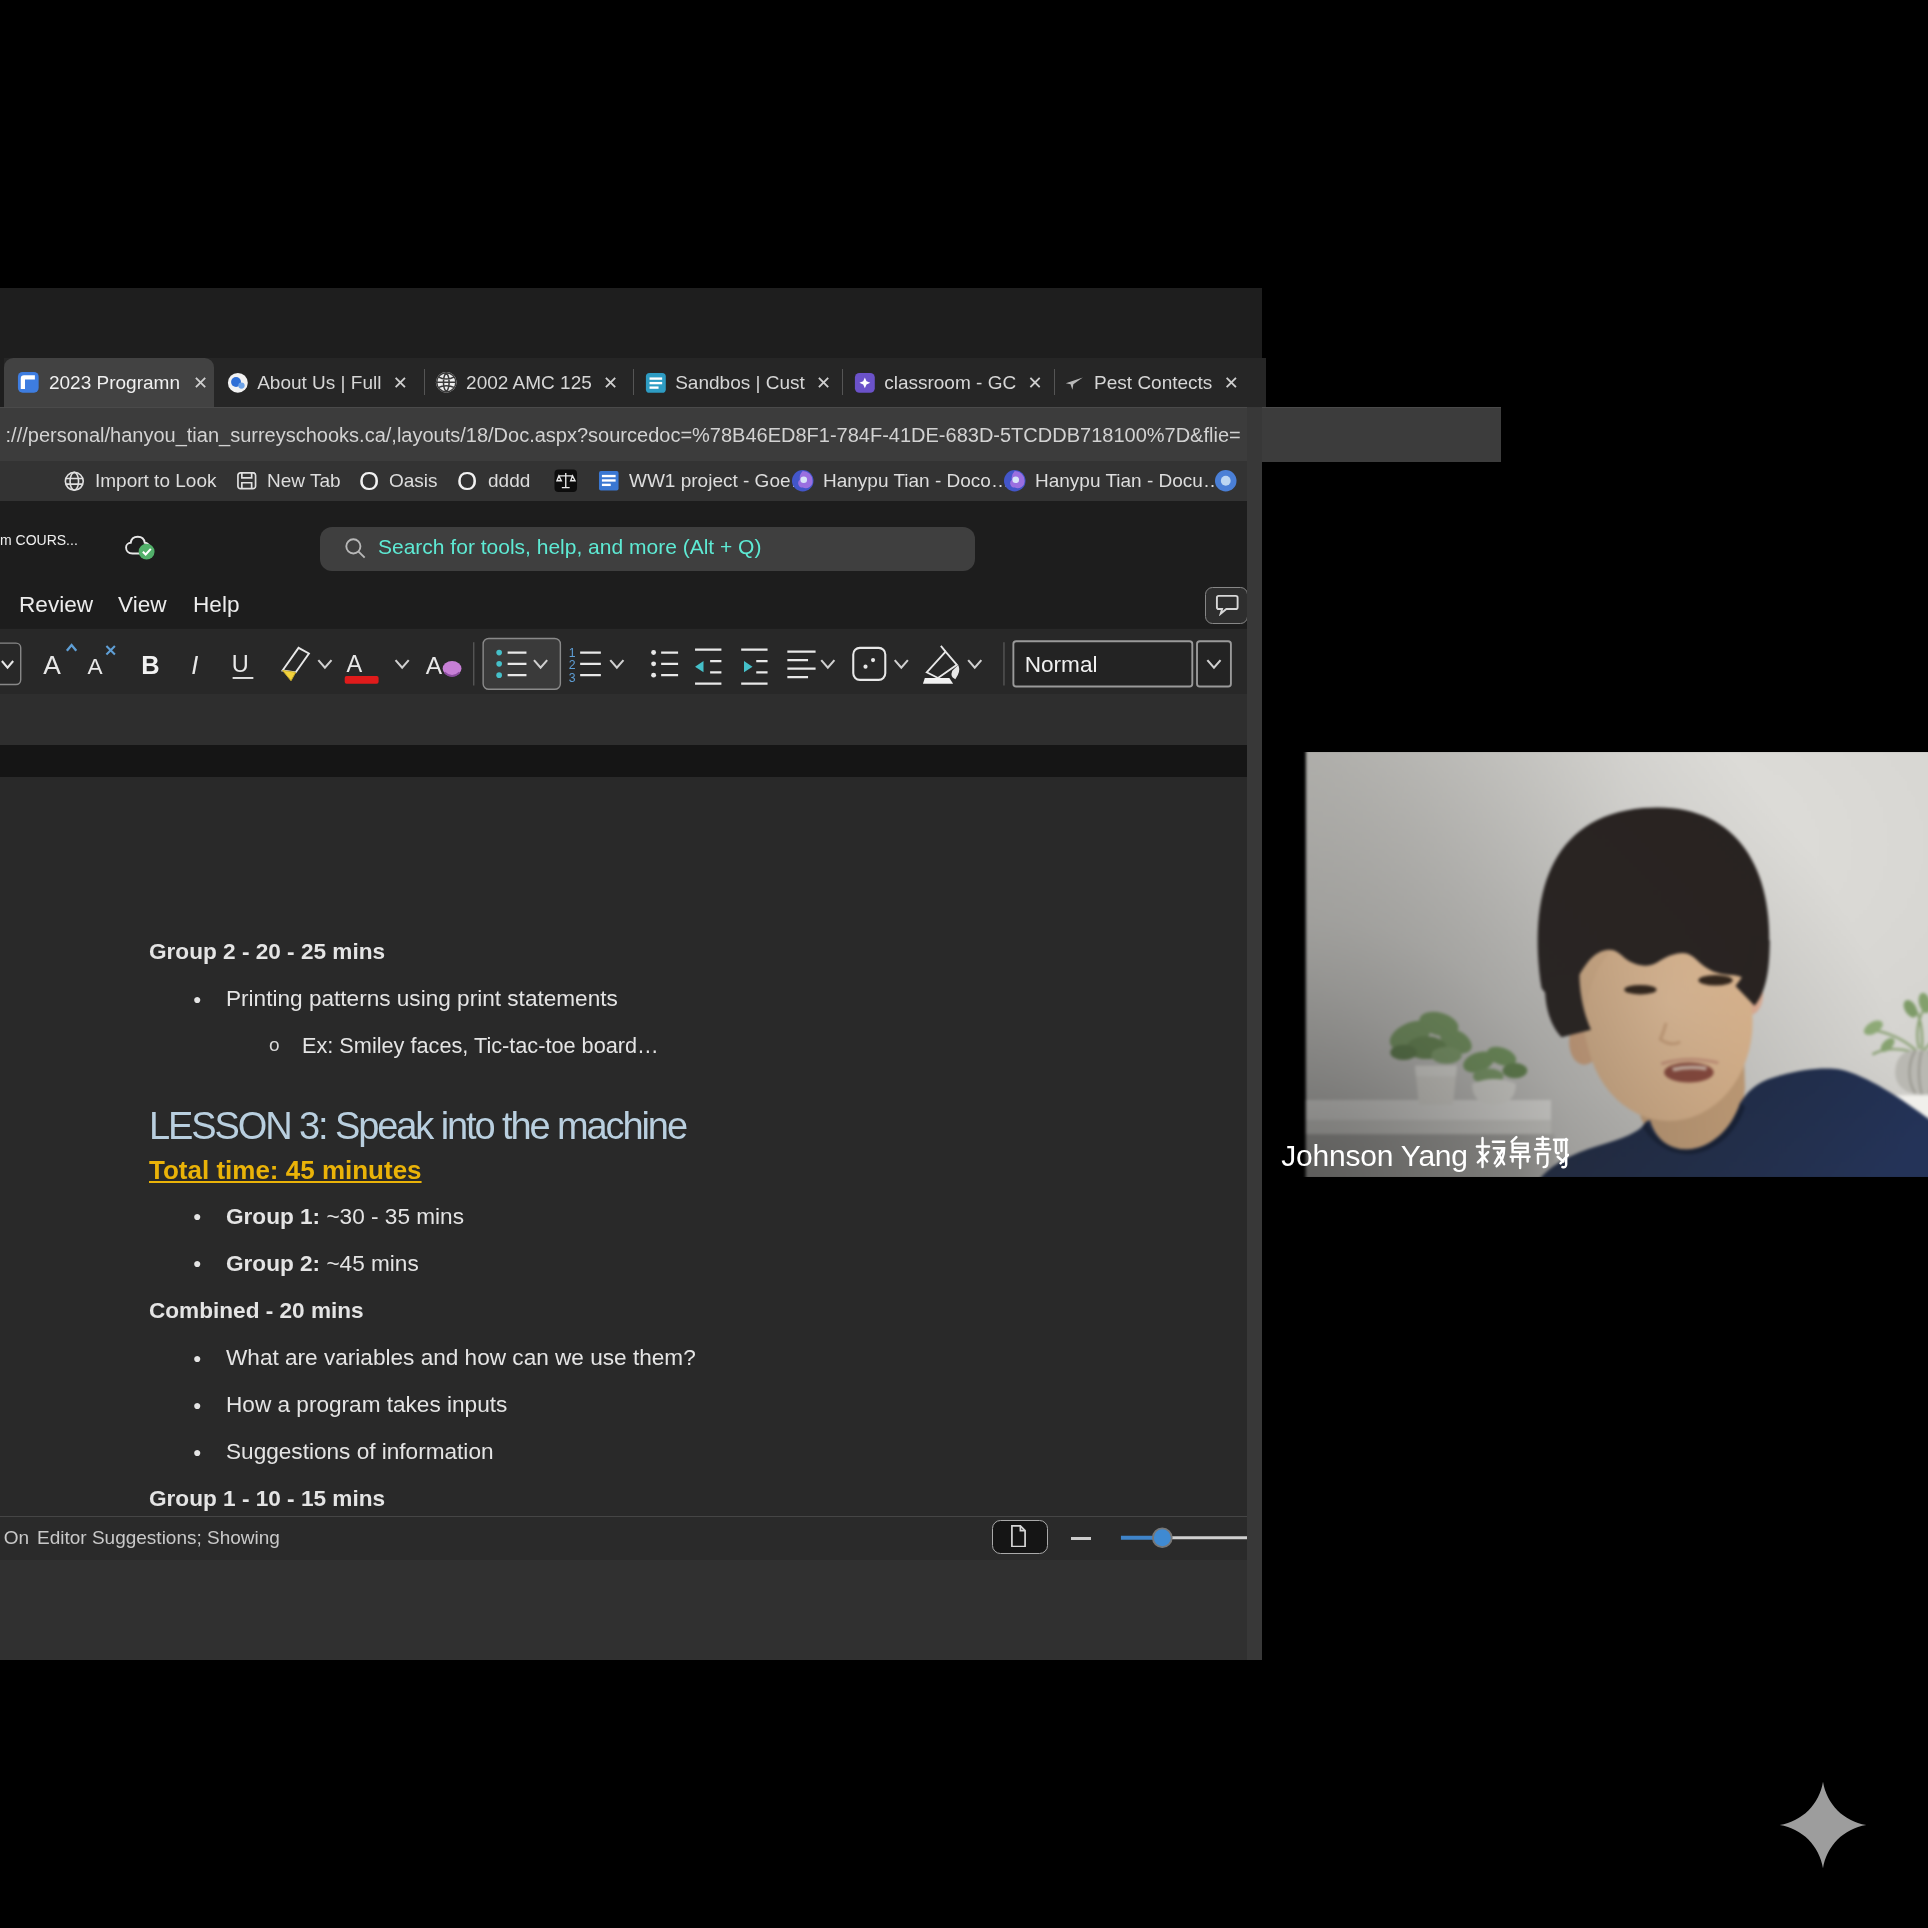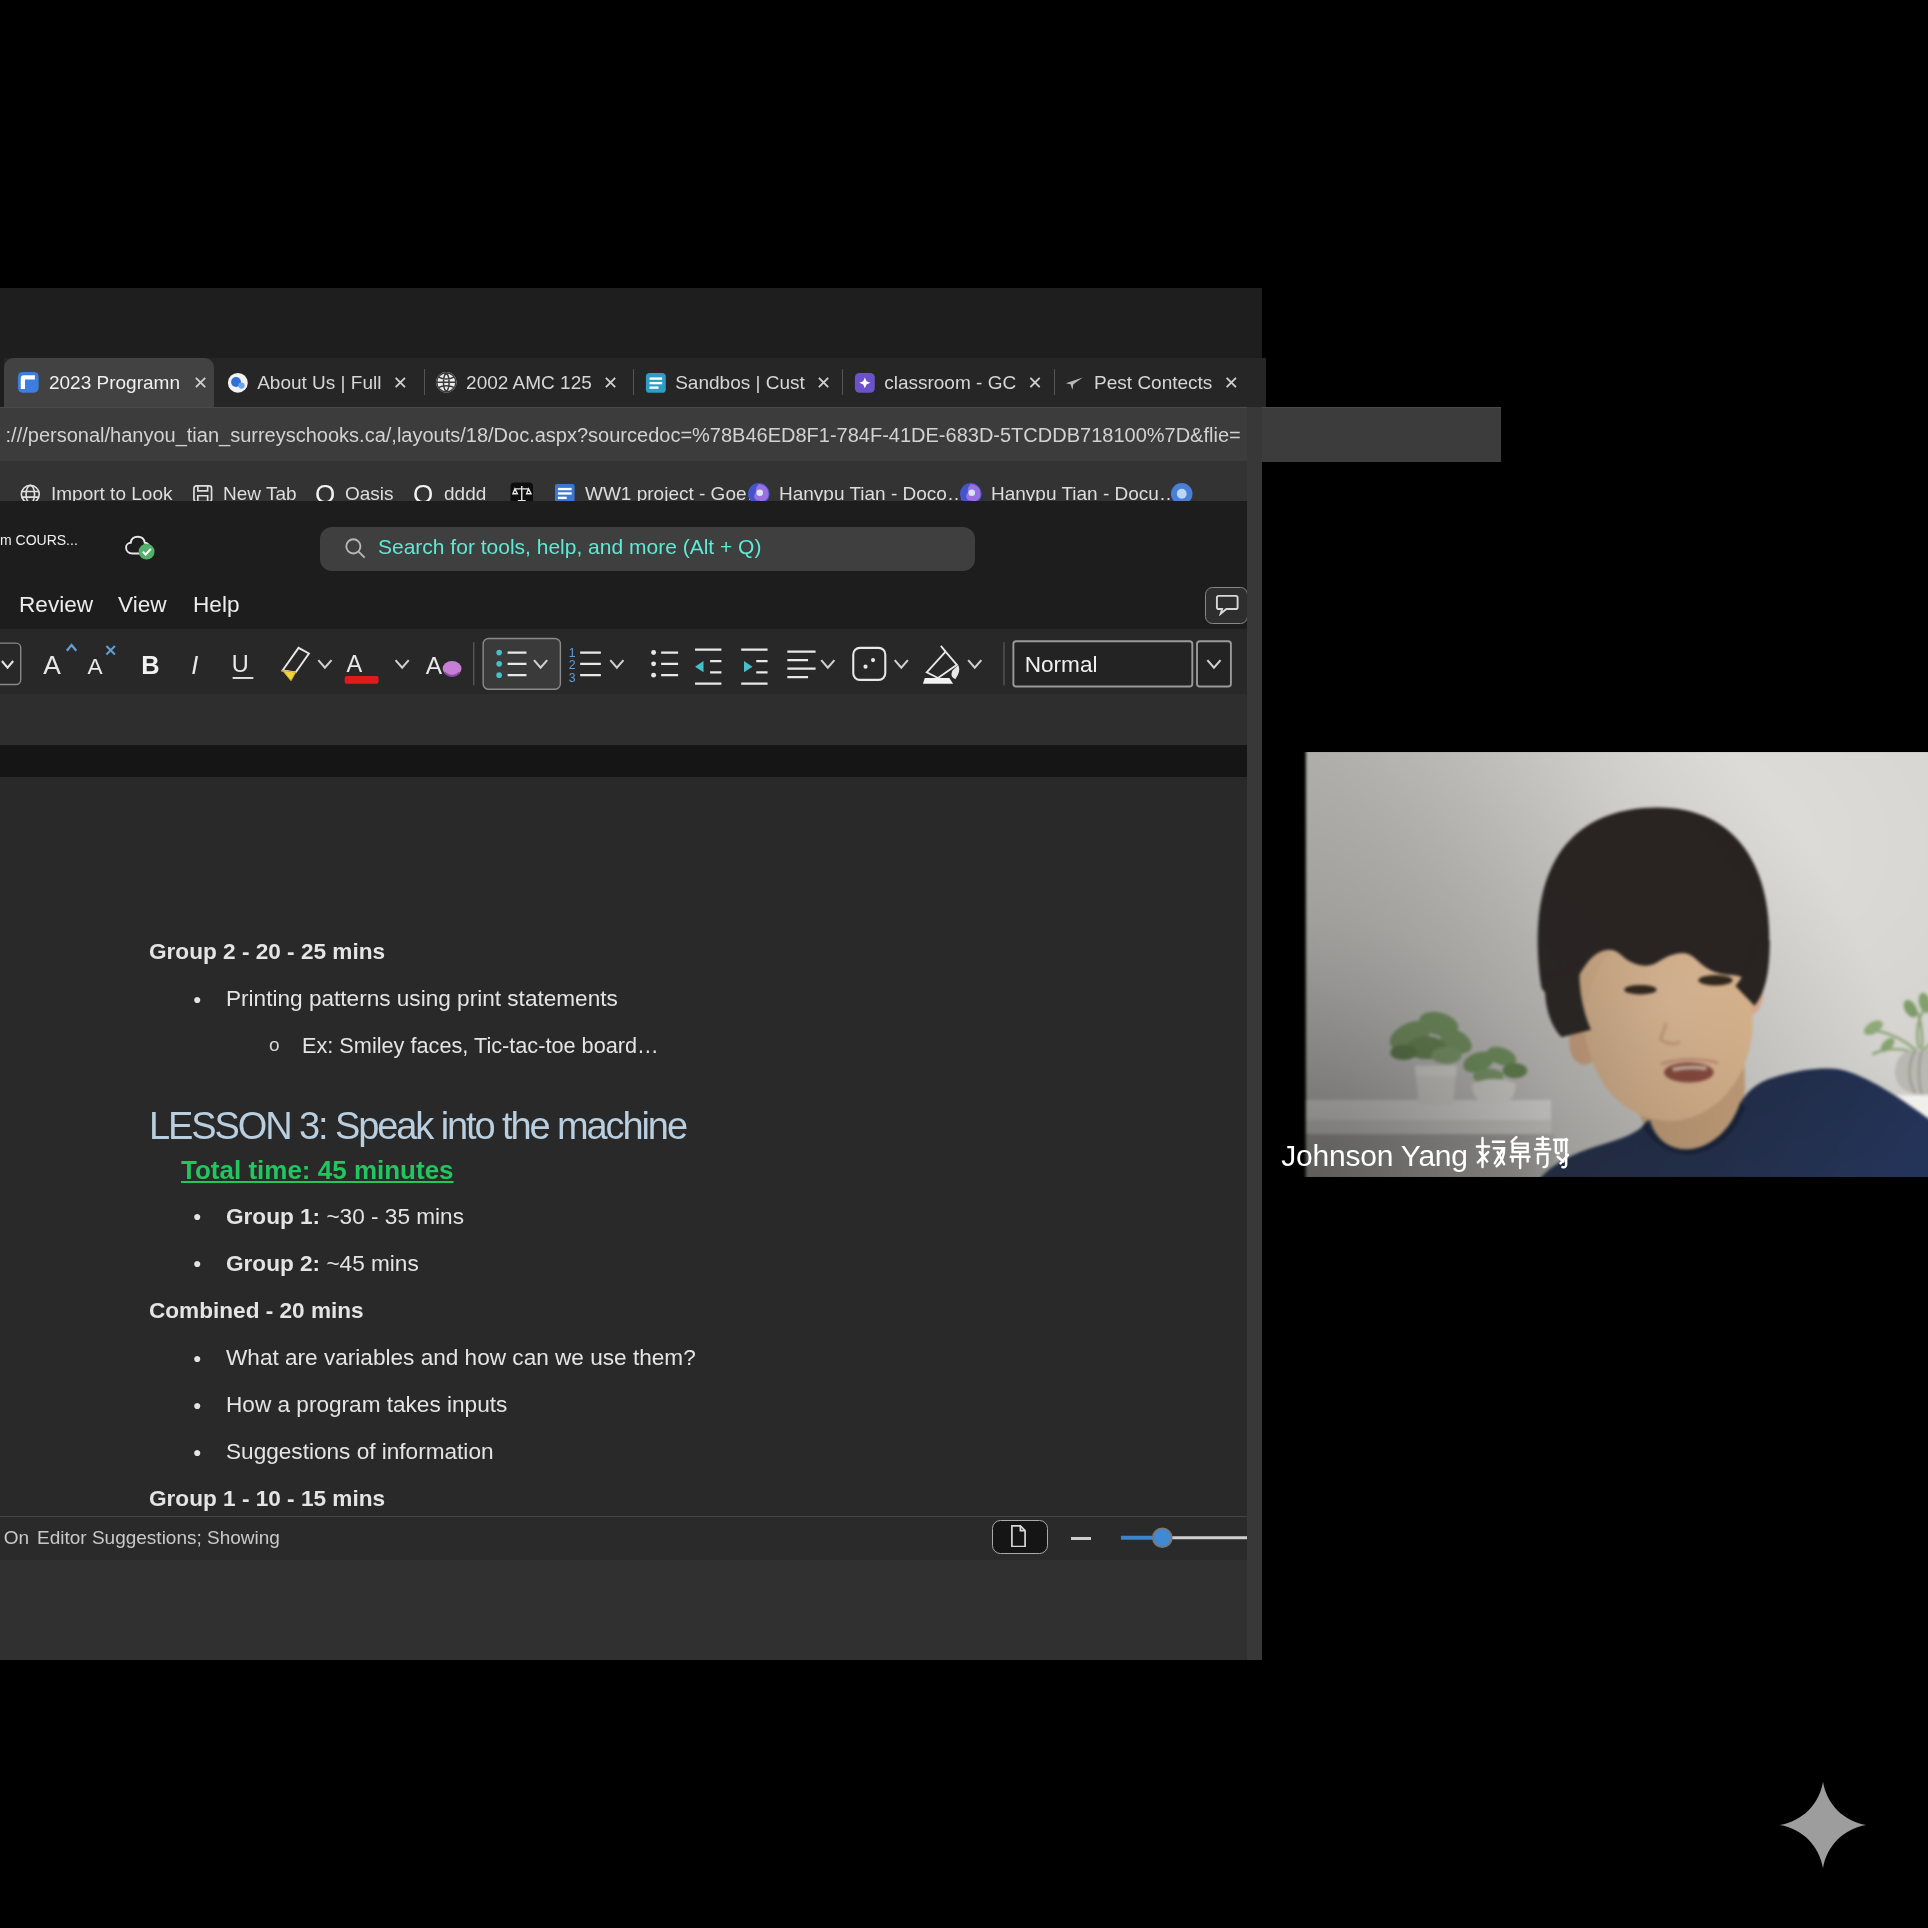--- a/index.html
+++ b/index.html
@@ -4,21 +4,21 @@
 <style>
 html,body{margin:0;padding:0;background:#000;width:1928px;height:1928px;overflow:hidden;}
 *{box-sizing:border-box;font-family:"Liberation Sans",sans-serif;-webkit-font-smoothing:antialiased;}
 #share{position:absolute;left:0;top:288px;width:1262px;height:1372px;background:#1e1e1e;}
 #tabsrow{position:absolute;left:4px;top:70px;width:1262px;height:49px;background:#262626;}
 .tab{position:absolute;top:0;height:49px;display:flex;align-items:center;color:#d6d6d6;font-size:19px;}
 .tabx{color:#cfcfcf;font-size:18px;margin-left:9.4px;}
 .tsep{position:absolute;top:11.3px;width:0.9px;height:26px;background:#555;}
 #urlrow{position:absolute;left:0;top:119px;width:1501px;height:55px;background:#3c3c3c;border-top:0.9px solid #4a4a4a;color:#d2d2d2;font-size:20px;line-height:55px;white-space:nowrap;overflow:hidden;}
 #bmrow{position:absolute;left:0;top:173px;width:1262px;height:40px;background:#333333;color:#dddddd;font-size:19px;}
-.bmi{position:absolute;top:13px;height:40px;display:flex;align-items:center;white-space:nowrap;}
+.bmi{position:absolute;top:0;height:40px;display:flex;align-items:center;white-space:nowrap;margin-left:44px;}
 #searchrow{position:absolute;left:0;top:213px;width:1262px;height:71px;background:#1d1d1d;}
 #searchbox{position:absolute;left:320px;top:26px;width:655px;height:44px;background:#3f3f3f;border-radius:12px;color:#5eead4;font-size:21px;line-height:40px;}
 #menurow{position:absolute;left:0;top:283px;width:1262px;height:57px;background:#1d1d1d;color:#ececec;font-size:22.6px;}
 #toolbar{position:absolute;left:0;top:341px;width:1262px;height:65px;background:#282828;}
 #band{position:absolute;left:0;top:406px;width:1262px;height:51px;background:#2e2e2e;}
 #gap{position:absolute;left:0;top:457px;width:1262px;height:32px;background:#151515;}
 #doc{position:absolute;left:0;top:489px;width:1262px;height:739px;background:#292929;color:#e4e4e4;}
 .dln{position:absolute;left:149px;white-space:nowrap;font-size:22.6px;}
 .bull{position:absolute;left:193px;font-size:14px;}
 .bl2{position:absolute;left:269px;font-size:19px;color:#d8d8d8;}
@@ -258,21 +258,21 @@
   </div>
   <div id="band"></div>
   <div id="gap"></div>
   <div id="doc">
     <div class="dln" style="top:162px;font-weight:bold;">Group 2 - 20 - 25 mins</div>
     <div class="bull" style="top:214px;">●</div>
     <div class="dln" style="top:209px;left:226px;">Printing patterns using print statements</div>
     <div class="bl2" style="top:257px;">o</div>
     <div class="dln" style="top:256px;left:302px;font-size:21.7px;">Ex: Smiley faces, Tic-tac-toe board…</div>
     <div class="dln" style="top:328px;font-size:38px;color:#b9cfdf;font-weight:500;letter-spacing:-2.1px;">LESSON 3: Speak into the machine</div>
-    <div class="dln" style="top:378px;font-size:26px;color:#22c55e;font-weight:bold;text-decoration:underline;margin-left:32px;">Total time: 45 minutes</div>
+    <div class="dln" style="top:378px;font-size:26px;color:#eab308;font-weight:bold;text-decoration:underline;">Total time: 45 minutes</div>
     <div class="bull" style="top:431px;">●</div>
     <div class="dln" style="top:427px;left:226px;"><b>Group 1:</b> ~30 - 35 mins</div>
     <div class="bull" style="top:478px;">●</div>
     <div class="dln" style="top:474px;left:226px;"><b>Group 2:</b> ~45 mins</div>
     <div class="dln" style="top:521px;font-weight:bold;">Combined - 20 mins</div>
     <div class="bull" style="top:573px;">●</div>
     <div class="dln" style="top:568px;left:226px;">What are variables and how can we use them?</div>
     <div class="bull" style="top:620px;">●</div>
     <div class="dln" style="top:615px;left:226px;">How a program takes inputs</div>
     <div class="bull" style="top:667px;">●</div>

